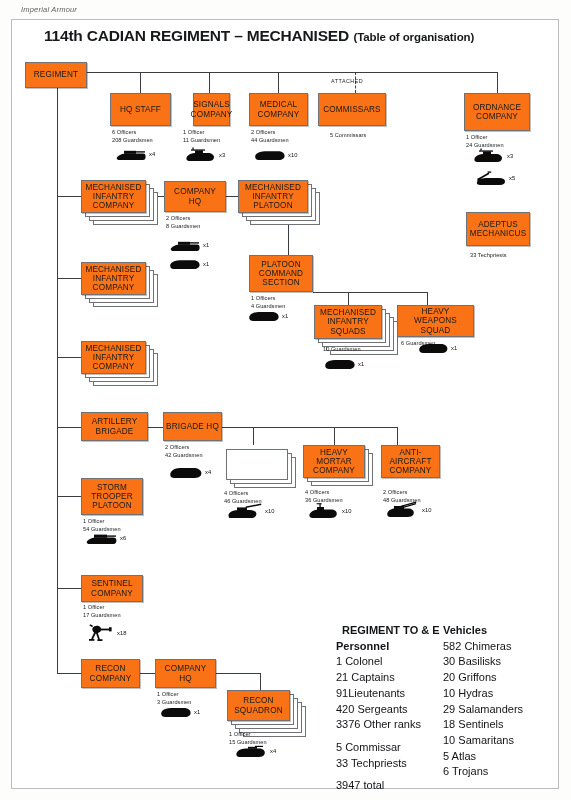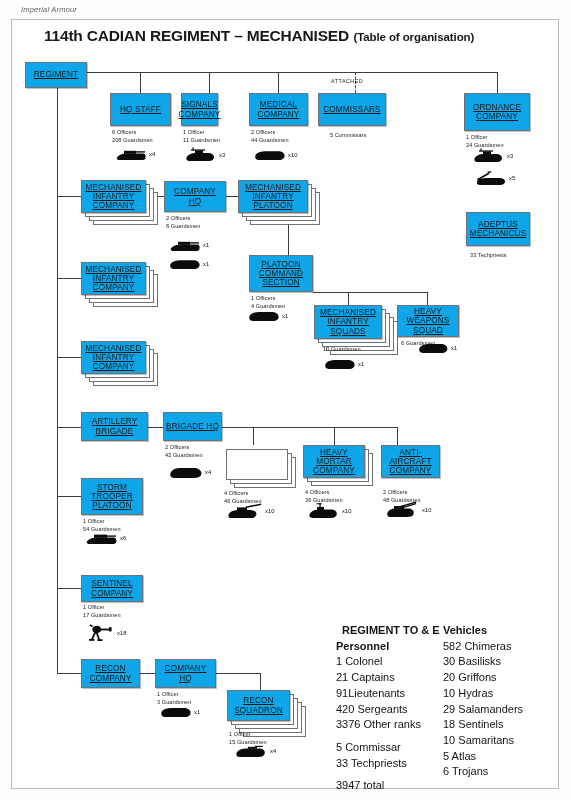--- a/index.html
+++ b/index.html
@@ -31,27 +31,26 @@
 
   
   .ln{position:absolute;background:#3a3d42;}
   .hl{height:1px;}
   .vl{width:1px;}
   .dash{position:absolute;width:0;border-left:1px dashed #3a3d42;}
 
   
   .box{
     position:absolute;box-sizing:border-box;
-    border:1px solid #6e7176;background:#0ea5e9;
+    border:1px solid #6e7176;background:#f97316;
     display:flex;align-items:center;justify-content:center;
     text-align:center;line-height:1.13;
     font-size:8.2px;letter-spacing:.15px;
     box-shadow:1px 1px 0 rgba(0,0,0,.25);
     z-index:3;
-    text-decoration:underline;
   }
   .box span{display:block;padding:0 2px;}
   
   .stack{position:absolute;z-index:2;}
   .stack .sh{
     position:absolute;box-sizing:border-box;
     border:1px solid #6e7176;background:#ffffff;
   }
 
   
@@ -129,21 +128,21 @@
   </div>
 
   <div class="box" style="left:110px;top:93px;width:61px;height:33px;">
     <span>HQ STAFF</span>
   </div>
   <div class="cap" style="left:112px;top:129px;">
     <div>6 Officers</div>
     <div>208 Guardsmen</div>
   </div>
 
-  <div class="box" style="left:181px;top:93px;width:37px;height:33px;">
+  <div class="box" style="left:193px;top:93px;width:37px;height:33px;">
     <span>SIGNALS COMPANY</span>
   </div>
   <div class="cap" style="left:183px;top:129px;">
     <div>1 Officer</div>
     <div>11 Guardsmen</div>
   </div>
 
   <div class="box" style="left:249px;top:93px;width:59px;height:33px;">
     <span>MEDICAL COMPANY</span>
   </div>
@@ -232,21 +231,21 @@
     <div class="sh" style="left:8px;top:8px;width:68px;height:34px;"></div>
     <div class="sh" style="left:4px;top:4px;width:68px;height:34px;"></div>
   </div>
   <div class="box" style="left:314px;top:305px;width:68px;height:34px;">
     <span>MECHANISED INFANTRY SQUADS</span>
   </div>
   <div class="cap" style="left:323px;top:346px;">
     <div>10 Guardsmen</div>
   </div>
 
-  <div class="box" style="left:397px;top:305px;width:62px;height:32px;">
+  <div class="box" style="left:397px;top:305px;width:77px;height:32px;">
     <span>HEAVY WEAPONS SQUAD</span>
   </div>
   <div class="cap" style="left:401px;top:330px;">
     <div style="margin-top:10px;">6 Guardsmen</div>
   </div>
 
   <div class="box" style="left:81px;top:412px;width:67px;height:29px;">
     <span>ARTILLERY BRIGADE</span>
   </div>
 

